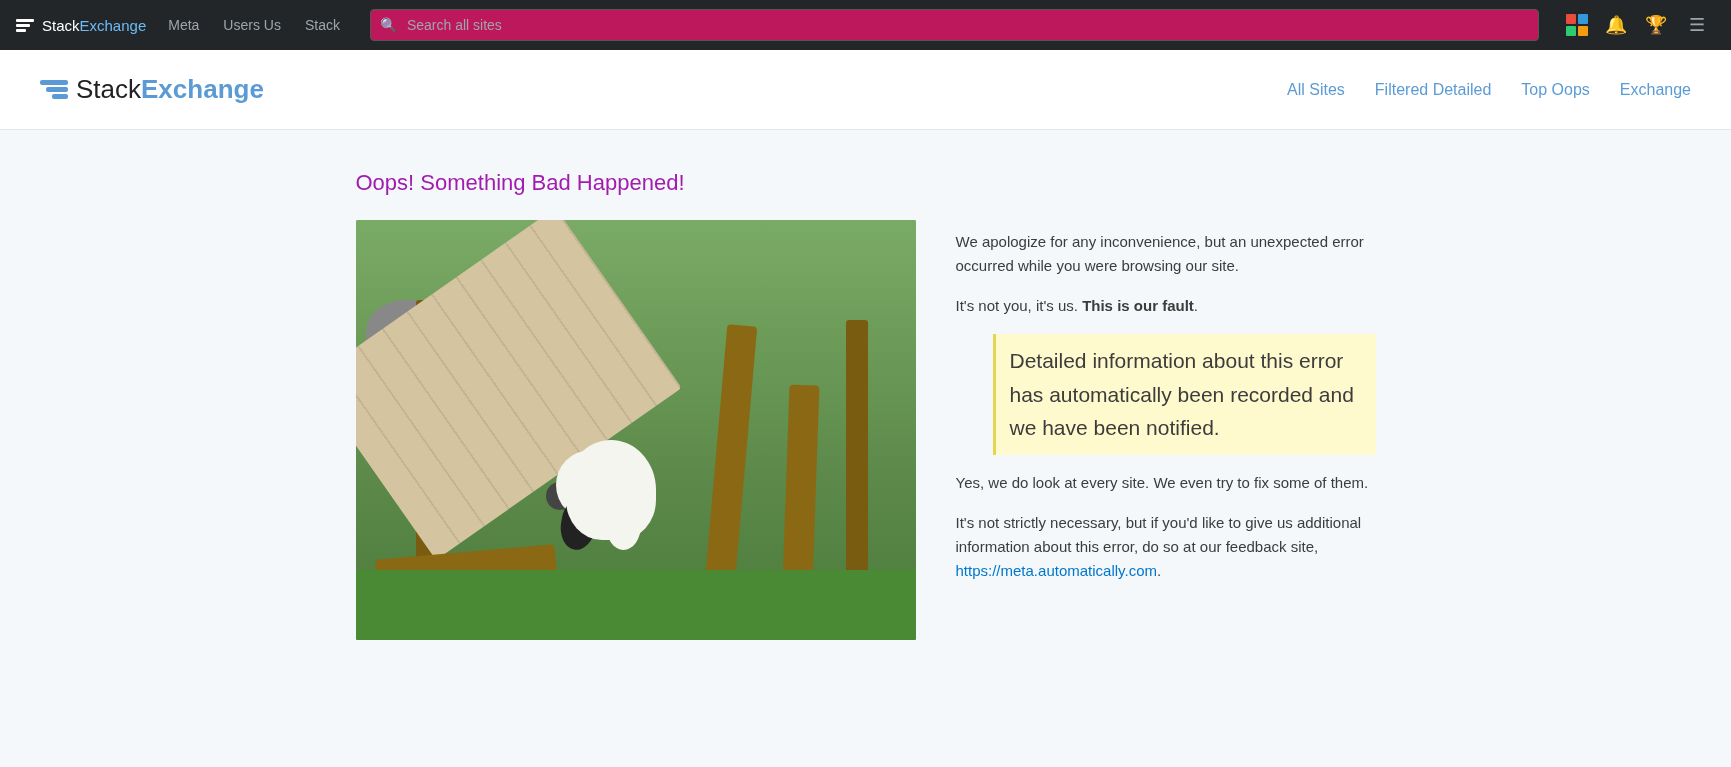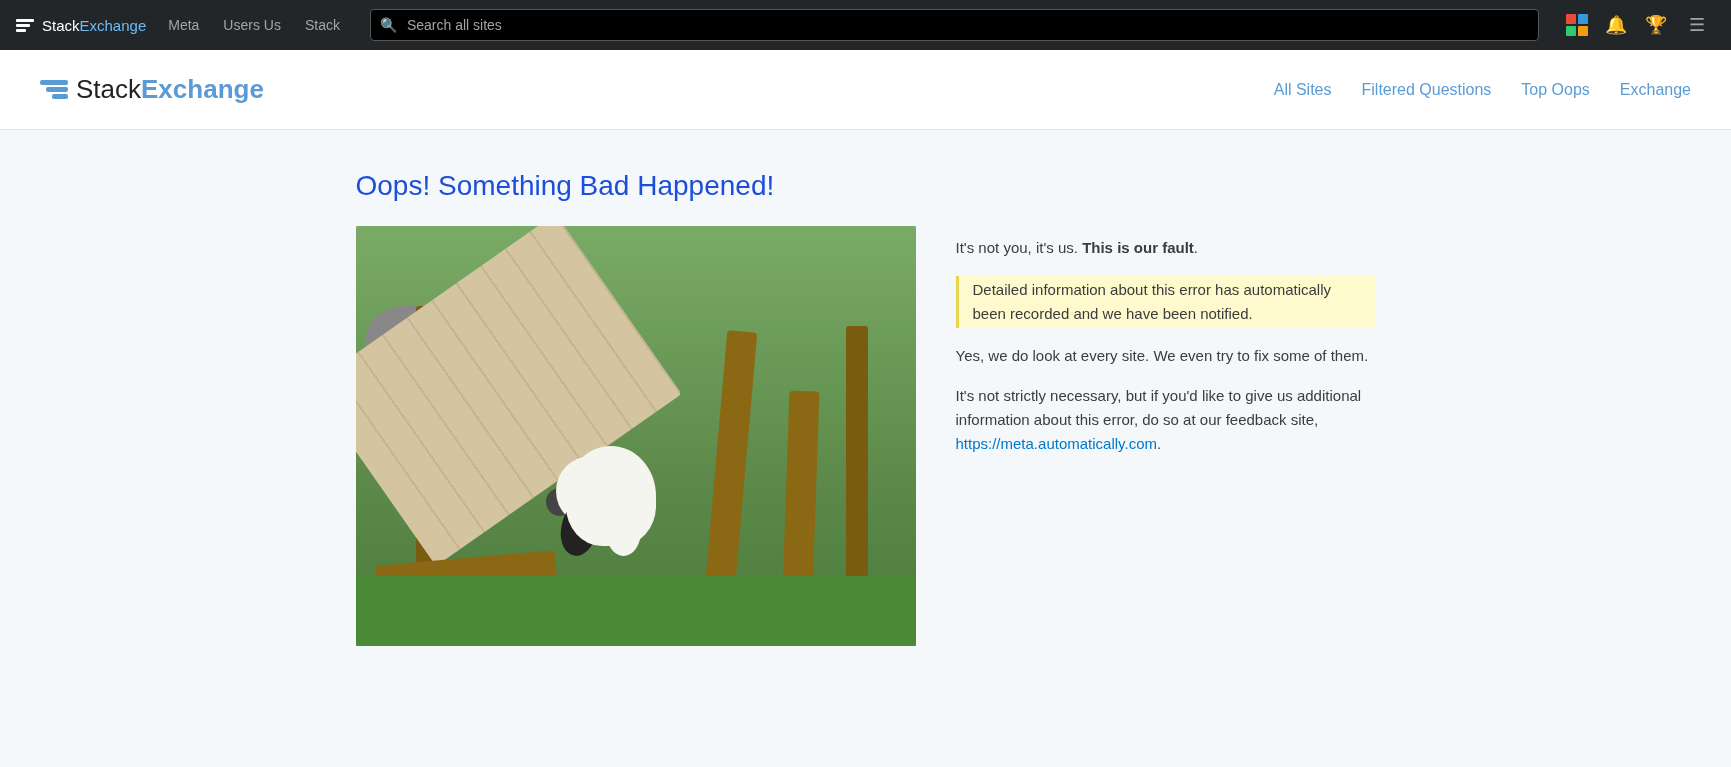--- a/index.html
+++ b/index.html
@@ -52,21 +52,21 @@
     .search-bar {
       flex: 1;
       margin: 0 16px;
       position: relative;
     }
     .search-bar input {
       width: 100%;
       padding: 7px 12px 7px 36px;
       border-radius: 4px;
       border: 1px solid #555;
-      background: #000000;
+      background: #be185d;
       color: #ccc;
       font-size: 14px;
       outline: none;
     }
     .search-bar input::placeholder { color: #9ea5ab; }
     .search-bar .search-icon-wrap {
       position: absolute;
       left: 10px;
       top: 50%;
       transform: translateY(-50%);
@@ -147,23 +147,23 @@
       font-size: 16px;
     }
 
     
     .main-content {
       max-width: 1100px;
       margin: 40px auto;
       padding: 0 40px;
     }
     .error-title {
-      font-size: 28px;
+      font-size: 22px;
       font-weight: 400;
-      color: #1d4ed8;
+      color: #a21caf;
       margin-bottom: 24px;
     }
     .error-body {
       display: flex;
       gap: 40px;
       align-items: flex-start;
     }
     .panda-image {
       width: 560px;
       min-width: 560px;
@@ -344,25 +344,26 @@
     .error-text p {
       font-size: 15px;
       line-height: 1.6;
       color: #3c3c3c;
       margin-bottom: 16px;
     }
     .error-text .fault-text { font-weight: bold; text-align: right; }
     .error-text .highlight-box {
       background: #fffacd;
       border-left: 3px solid #e8d44d;
-      padding: 2px 14px;
+      padding: 10px 14px;
       margin-bottom: 16px;
-      font-size: 15px;
+      font-size: 21px;
       line-height: 1.6;
       color: #3c3c3c;
+      margin-left: 37px;
     }
     .error-text a {
       color: #0077cc;
       text-decoration: none;
     }
   </style>
 </head>
 <body>
 
 <nav class="navbar">
@@ -410,21 +411,21 @@
       <span></span>
         <span></span>
         <span></span>
     </div>
     <div class="logo-text">
       <span>Stack</span><span class="ex">Exchange</span>
     </div>
   </a>
   <nav class="sub-nav">
     <a href="#">All Sites</a>
-    <a href="#">Filtered Questions</a>
+    <a href="#">Filtered Detailed</a>
     <a href="#">Top Oops</a>
     <a href="#">Exchange</a>
   </nav>
 </header>
 
 <main class="main-content">
   <h1 class="error-title">Oops! Something Bad Happened!</h1>
   <div class="error-body">
 
     <div class="panda-image">
@@ -448,20 +449,21 @@
           <div class="panda-back-leg-left"></div>
           <div class="panda-back-leg-right"></div>
           <div class="panda-torso"></div>
         </div>
 
         <div class="grass"></div>
       </div>
     </div>
 
     <div class="error-text">
+      <p>We apologize for any inconvenience, but an unexpected error occurred while you were browsing our site.</p>
       <p>
         <span>It's not you, it's us. </span><span class="fault-text">This is our fault</span><span>.</span>
       </p>
       <div class="highlight-box">Detailed information about this error has automatically been recorded and we have been notified.</div>
       <p>Yes, we do look at every site. We even try to fix some of them.</p>
       <p>
         <span>It's not strictly necessary, but if you'd like to give us additional information about this error, do so at our feedback site, </span><a href="#">https://meta.automatically.com</a><span>.</span>
       </p>
     </div>
   </div>

